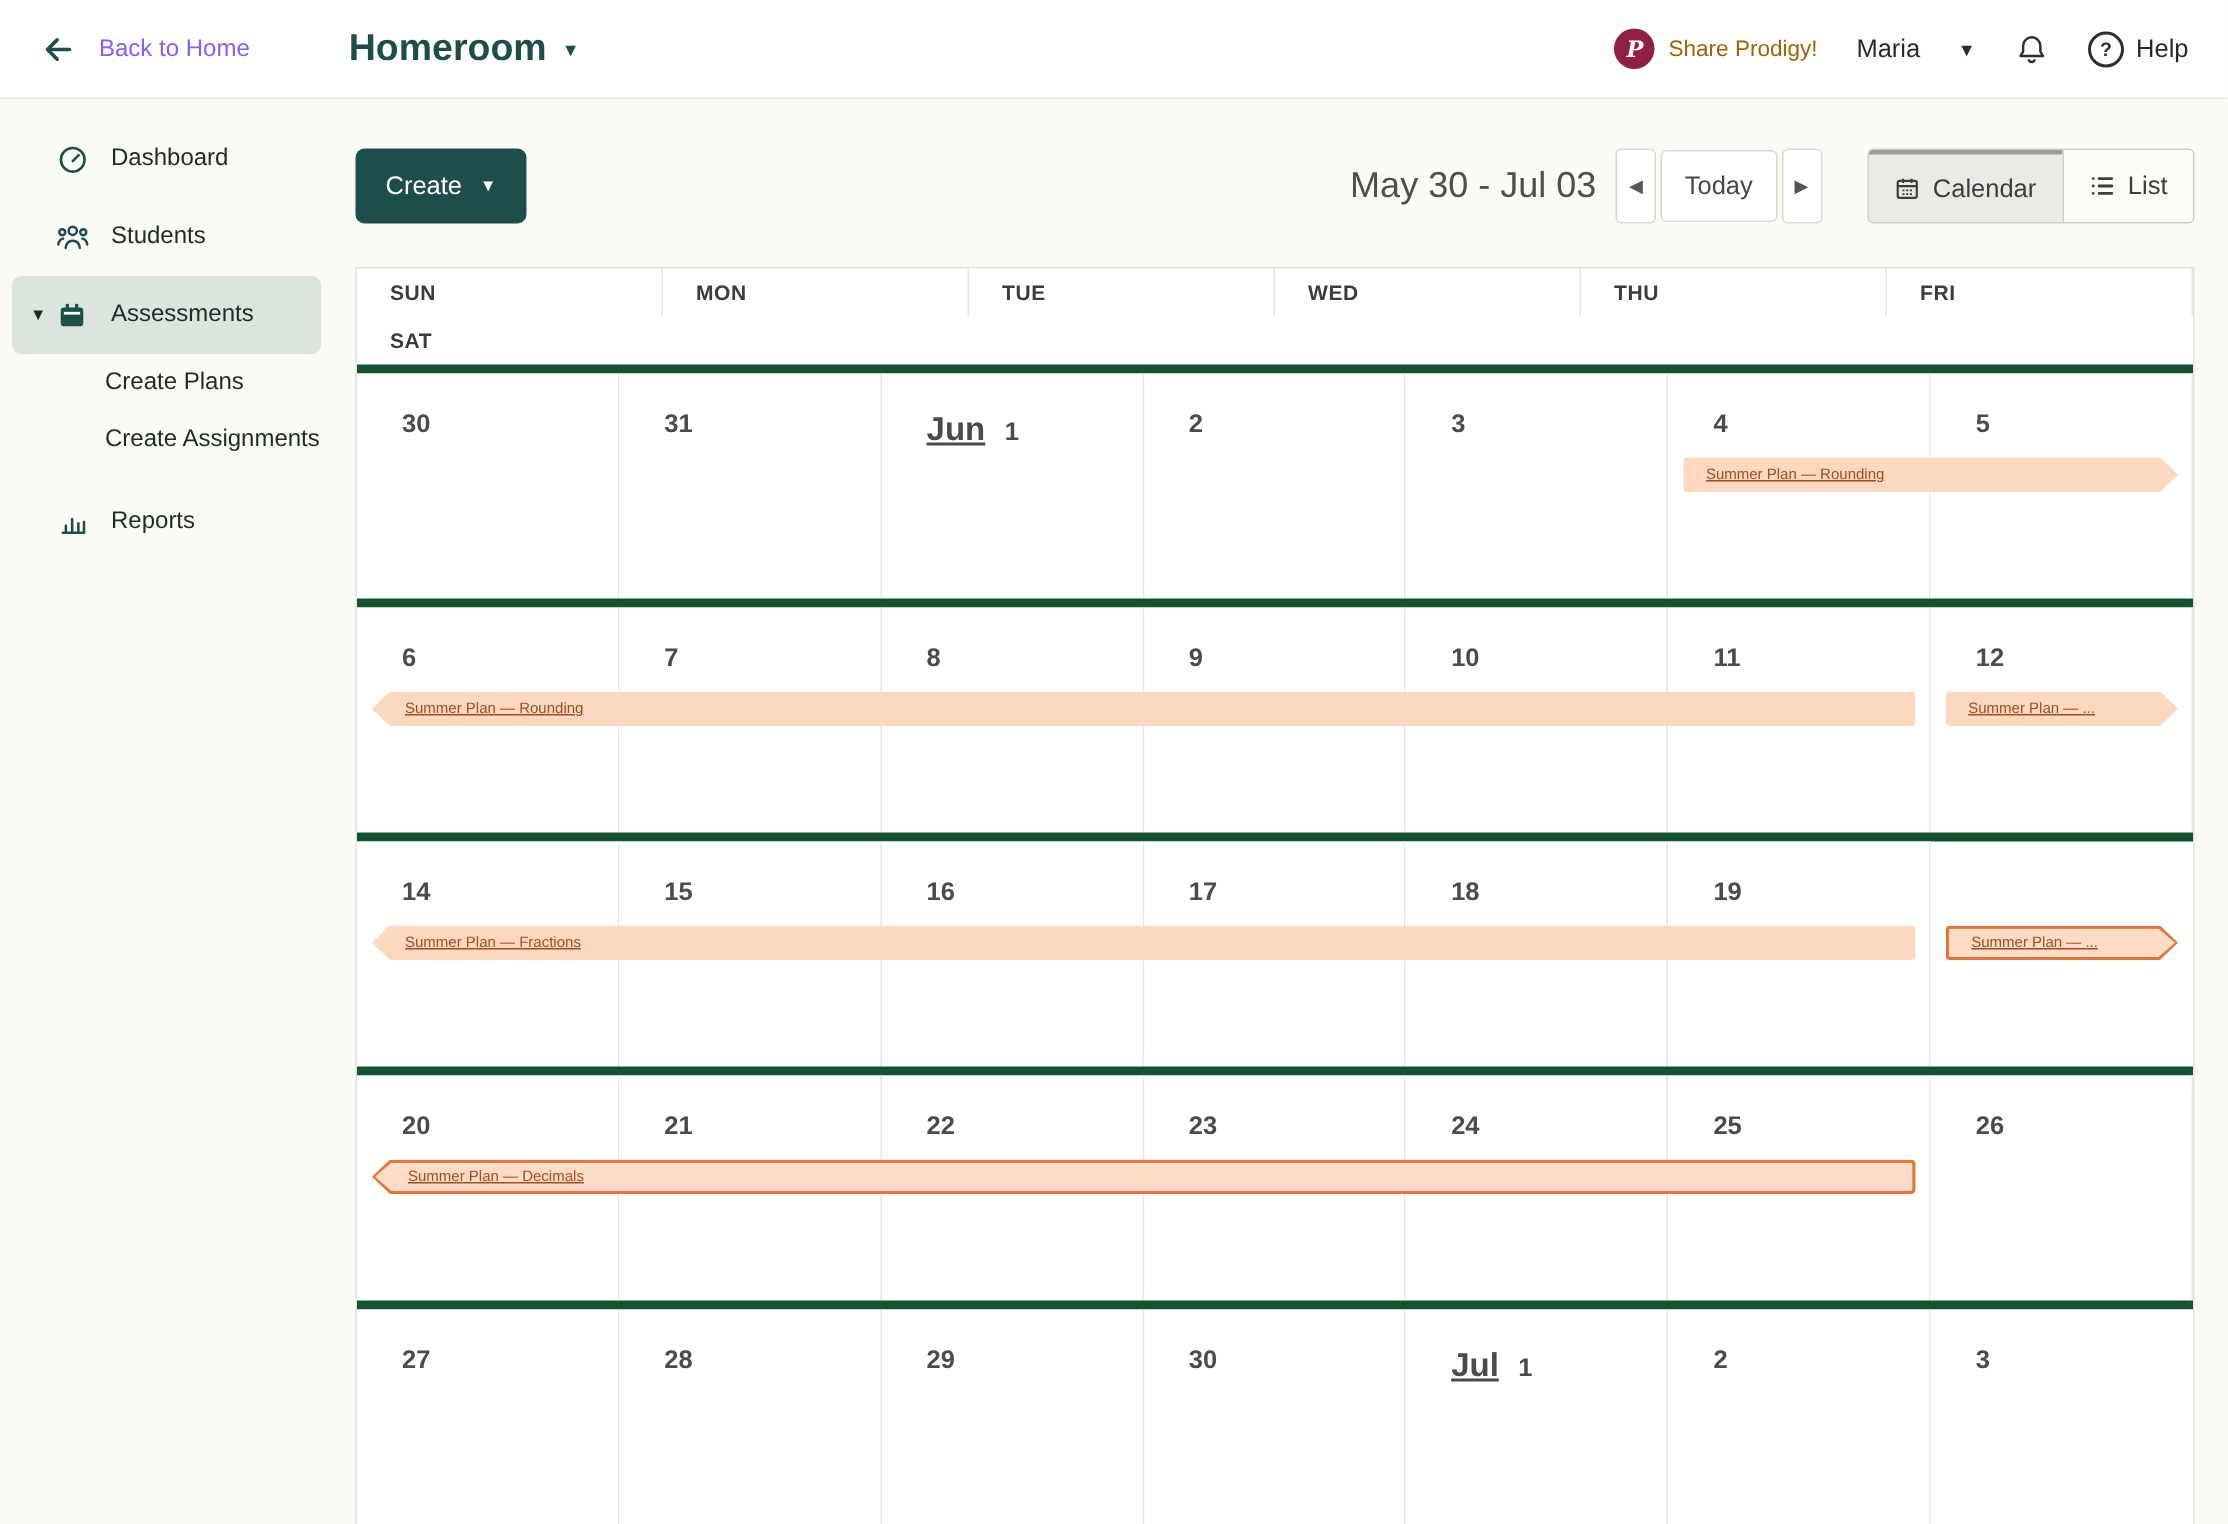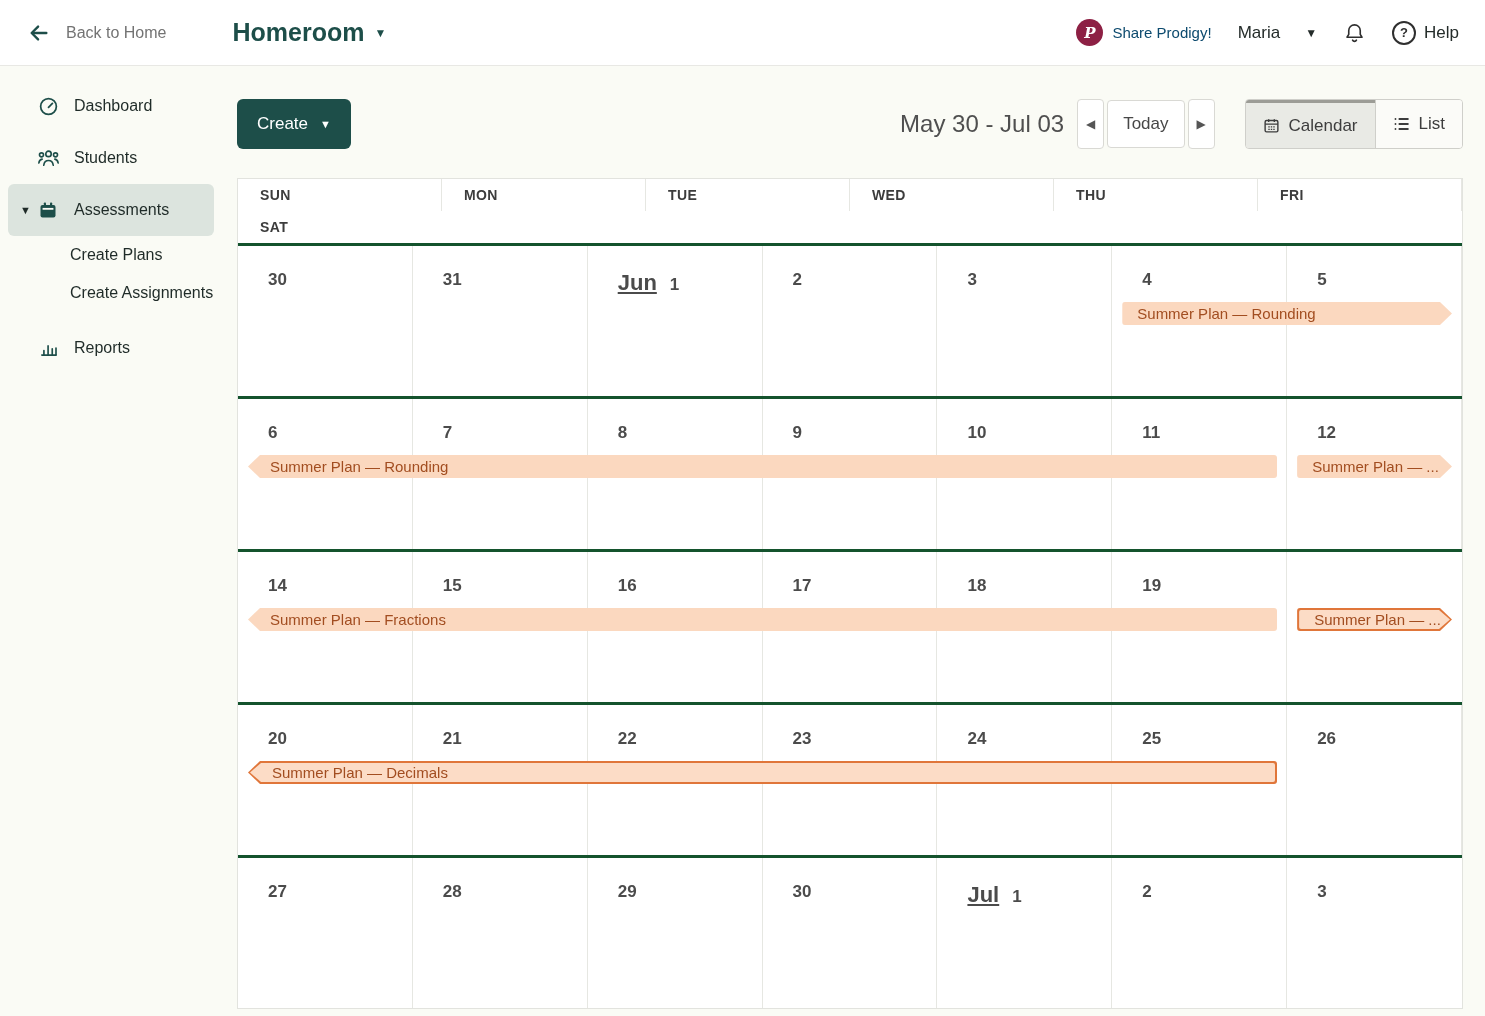--- a/index.html
+++ b/index.html
@@ -8,30 +8,30 @@
     background:#fafbf5;
     font-family:"Liberation Sans","DejaVu Sans",sans-serif;
     -webkit-font-smoothing:antialiased;
   }
   
   .topbar{
     height:66px;background:#ffffff;border-bottom:1px solid #e8e8e4;
     display:flex;align-items:center;padding:0 26px;box-sizing:border-box;
   }
   .back-btn{display:flex;align-items:center;gap:14px;cursor:pointer;}
-  .back-label{font-size:16px;color:#737373;font-weight:500;}
+  .back-label{font-size:16px;color:#8b5cf6;font-weight:500;}
   .page-title-wrap{display:flex;align-items:center;gap:10px;margin-left:66px;cursor:pointer;}
   .page-title{font-size:25px;font-weight:600;color:#1d4e49;}
   .chev{font-size:12px;color:#1d4e49;line-height:1;}
   .topbar-right{margin-left:auto;display:flex;align-items:center;gap:26px;}
   .share-wrap{display:flex;align-items:center;gap:9px;cursor:pointer;}
   .p-badge{width:27px;height:27px;border-radius:50%;background:#8d2044;color:#fff;
     display:flex;align-items:center;justify-content:center;font-weight:700;font-size:15px;
     font-family:"DejaVu Serif","Liberation Serif",serif;font-style:italic;}
-  .share-label{font-size:15px;color:#0c4a6e;font-weight:500;}
+  .share-label{font-size:15px;color:#a16207;font-weight:500;}
   .user-wrap{display:flex;align-items:center;gap:25px;cursor:pointer;}
   .user-name{font-size:17px;color:#242c2a;}
   .user-wrap .chev{color:#242c2a;}
   .bell-btn{display:flex;align-items:center;cursor:pointer;}
   .help-wrap{display:flex;align-items:center;gap:8px;cursor:pointer;}
   .help-circle{width:20px;height:20px;border:2px solid #2f2f2f;border-radius:50%;
     display:flex;align-items:center;justify-content:center;font-size:13px;font-weight:700;color:#2f2f2f;}
   .help-label{font-size:17px;color:#242c2a;}
   
   .layout{display:flex;height:950px;}
@@ -61,31 +61,31 @@
     color:#3d3d3d;cursor:pointer;background:#fbfbf8;box-sizing:border-box;}
   .toggle-seg.active{background:#e9eae5;border-top:3px solid #9c9c96;}
   .toggle-seg + .toggle-seg{border-left:1px solid #cfcfca;}
   
   .calendar{margin-top:28px;border:1px solid #e2e3de;background:#fff;}
   .cal-header{display:grid;grid-template-columns:repeat(6,1fr);height:64px;}
   .hcell{display:flex;align-items:center;padding-left:22px;font-size:14px;font-weight:700;
     letter-spacing:.4px;color:#3c3c3c;border-right:1px solid #e6e7e2;box-sizing:border-box;}
   .hcell:last-child{border-right:none;}
   .week-row{position:relative;display:grid;grid-template-columns:repeat(7,1fr);height:150px;
-    border-top:3px solid #14532d;}
+    border-top:6px solid #14532d;}
   .day-cell{border-right:1px solid #e6e7e2;box-sizing:border-box;background:#fff;}
   .day-cell:last-child{border-right:none;}
   .day-head{display:flex;gap:13px;padding:24px 0 0 30px;align-items:baseline;}
   .day-num{font-size:17px;font-weight:600;color:#4b4b4b;}
   .month-link{font-size:22px;font-weight:600;color:#4b4b4b;text-decoration:underline;cursor:pointer;}
   
   .ev{position:absolute;top:56px;height:23px;background:#fbd8bf;color:#a24d20;
     border-radius:3px;z-index:2;cursor:pointer;box-sizing:border-box;}
-  .ev-label{display:block;line-height:23px;font-size:15px;padding-left:15px;
-    white-space:nowrap;overflow:hidden;}
+  .ev-label{display:block;line-height:23px;font-size:10px;padding-left:15px;
+    white-space:nowrap;overflow:hidden;text-decoration:underline;}
   .ev.arrow-right{clip-path:polygon(0 0,calc(100% - 12px) 0,100% 50%,calc(100% - 12px) 100%,0 100%);}
   .ev.arrow-left{clip-path:polygon(12px 0,100% 0,100% 100%,12px 100%,0 50%);}
   .ev.arrow-left .ev-label{padding-left:22px;}
   .ev.outlined{background:#e0763a;}
   .ev.outlined .ev-inner{position:absolute;inset:2px;background:#fcdcc6;border-radius:2px;}
   .ev.outlined.arrow-right .ev-inner{clip-path:polygon(0 0,calc(100% - 11px) 0,100% 50%,calc(100% - 11px) 100%,0 100%);}
   .ev.outlined.arrow-left .ev-inner{clip-path:polygon(11px 0,100% 0,100% 100%,11px 100%,0 50%);}
   .ev.outlined .ev-label{line-height:19px;}
 </style>
 </head>

